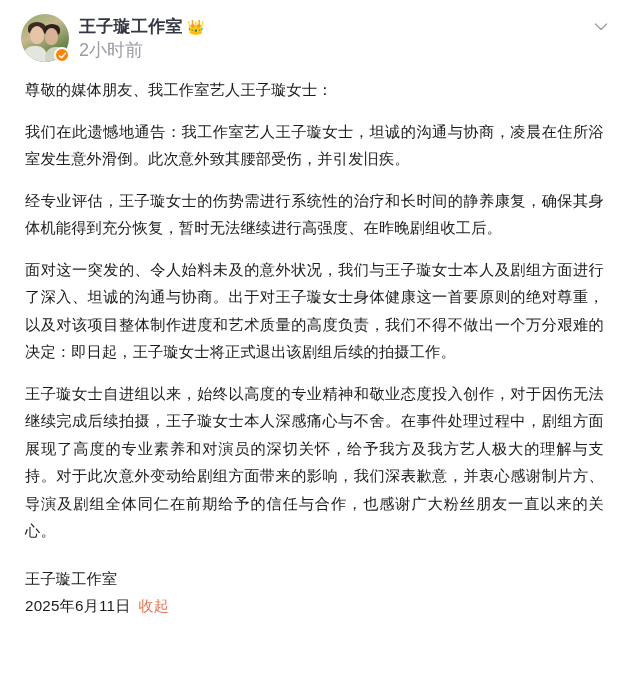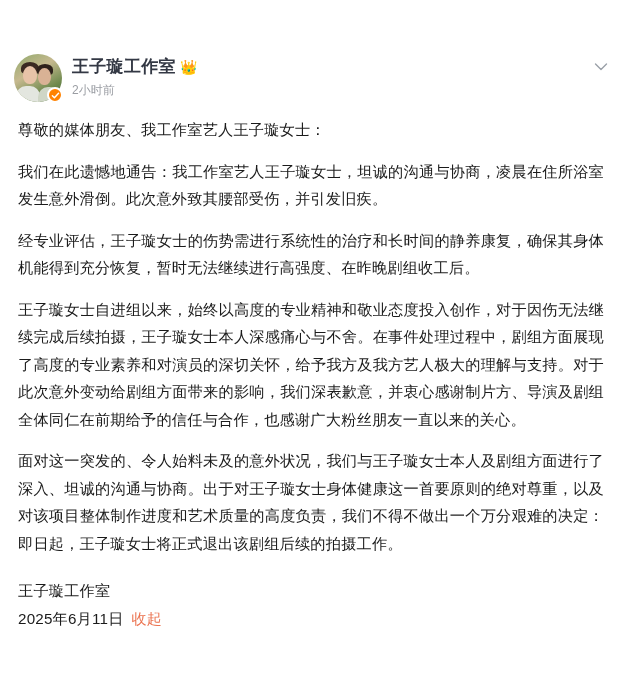--- a/index.html
+++ b/index.html
@@ -13,23 +13,22 @@
     font-family: "Liberation Sans", "DejaVu Sans", sans-serif;
     color: #1a1a1a;
     overflow: hidden;
   }
 
   .post {
     position: relative;
     width: 628px;
     height: 498px;
     box-sizing: border-box;
-    padding: 14px 18px 0 12px;
+    padding: 14px 18px 0 19px;
     background: #fff;
-    margin-top: 40px;
   }
 
   
   .header {
     display: flex;
     align-items: flex-start;
     gap: 10px;
     padding-left: 2px;
   }
 
@@ -136,21 +135,21 @@
     letter-spacing: 0.3px;
     line-height: 22px;
   }
   .crown-icon {
     font-size: 14px;
     line-height: 14px;
     filter: saturate(1.2);
   }
   .timestamp {
     margin-top: 4px;
-    font-size: 12px;
+    font-size: 18px;
     color: #9a9da3;
     line-height: 17px;
   }
 
   .chevron {
     position: absolute;
     right: 18px;
     top: 18px;
     width: 18px;
     height: 18px;
@@ -226,22 +225,22 @@
   <div class="chevron">
     <svg width="18" height="18" viewBox="0 0 18 18" aria-hidden="true">
       <path d="M3.5 6 L9 11.5 L14.5 6" fill="none" stroke="#9aa0a8" stroke-width="1.4" stroke-linecap="round" stroke-linejoin="round"></path>
     </svg>
   </div>
 
   <div class="content">
     <p>尊敬的媒体朋友、我工作室艺人王子璇女士：</p>
     <p>我们在此遗憾地通告：我工作室艺人王子璇女士，坦诚的沟通与协商，凌晨在住所浴室发生意外滑倒。此次意外致其腰部受伤，并引发旧疾。</p>
     <p>经专业评估，王子璇女士的伤势需进行系统性的治疗和长时间的静养康复，确保其身体机能得到充分恢复，暂时无法继续进行高强度、在昨晚剧组收工后。</p>
+    <p>面对这一突发的、令人始料未及的意外状况，我们与王子璇女士本人及剧组方面进行了深入、坦诚的沟通与协商。出于对王子璇女士身体健康这一首要原则的绝对尊重，以及对该项目整体制作进度和艺术质量的高度负责，我们不得不做出一个万分艰难的决定：即日起，王子璇女士将正式退出该剧组后续的拍摄工作。</p>
     <p>王子璇女士自进组以来，始终以高度的专业精神和敬业态度投入创作，对于因伤无法继续完成后续拍摄，王子璇女士本人深感痛心与不舍。在事件处理过程中，剧组方面展现了高度的专业素养和对演员的深切关怀，给予我方及我方艺人极大的理解与支持。对于此次意外变动给剧组方面带来的影响，我们深表歉意，并衷心感谢制片方、导演及剧组全体同仁在前期给予的信任与合作，也感谢广大粉丝朋友一直以来的关心。</p>
-    <p>面对这一突发的、令人始料未及的意外状况，我们与王子璇女士本人及剧组方面进行了深入、坦诚的沟通与协商。出于对王子璇女士身体健康这一首要原则的绝对尊重，以及对该项目整体制作进度和艺术质量的高度负责，我们不得不做出一个万分艰难的决定：即日起，王子璇女士将正式退出该剧组后续的拍摄工作。</p>
 
     <div class="sign">
       <div>王子璇工作室</div>
       <div class="sign-date-row">
         <span>2025年6月11日</span>
         <span class="collapse-link">收起</span>
       </div>
     </div>
   </div>
 

